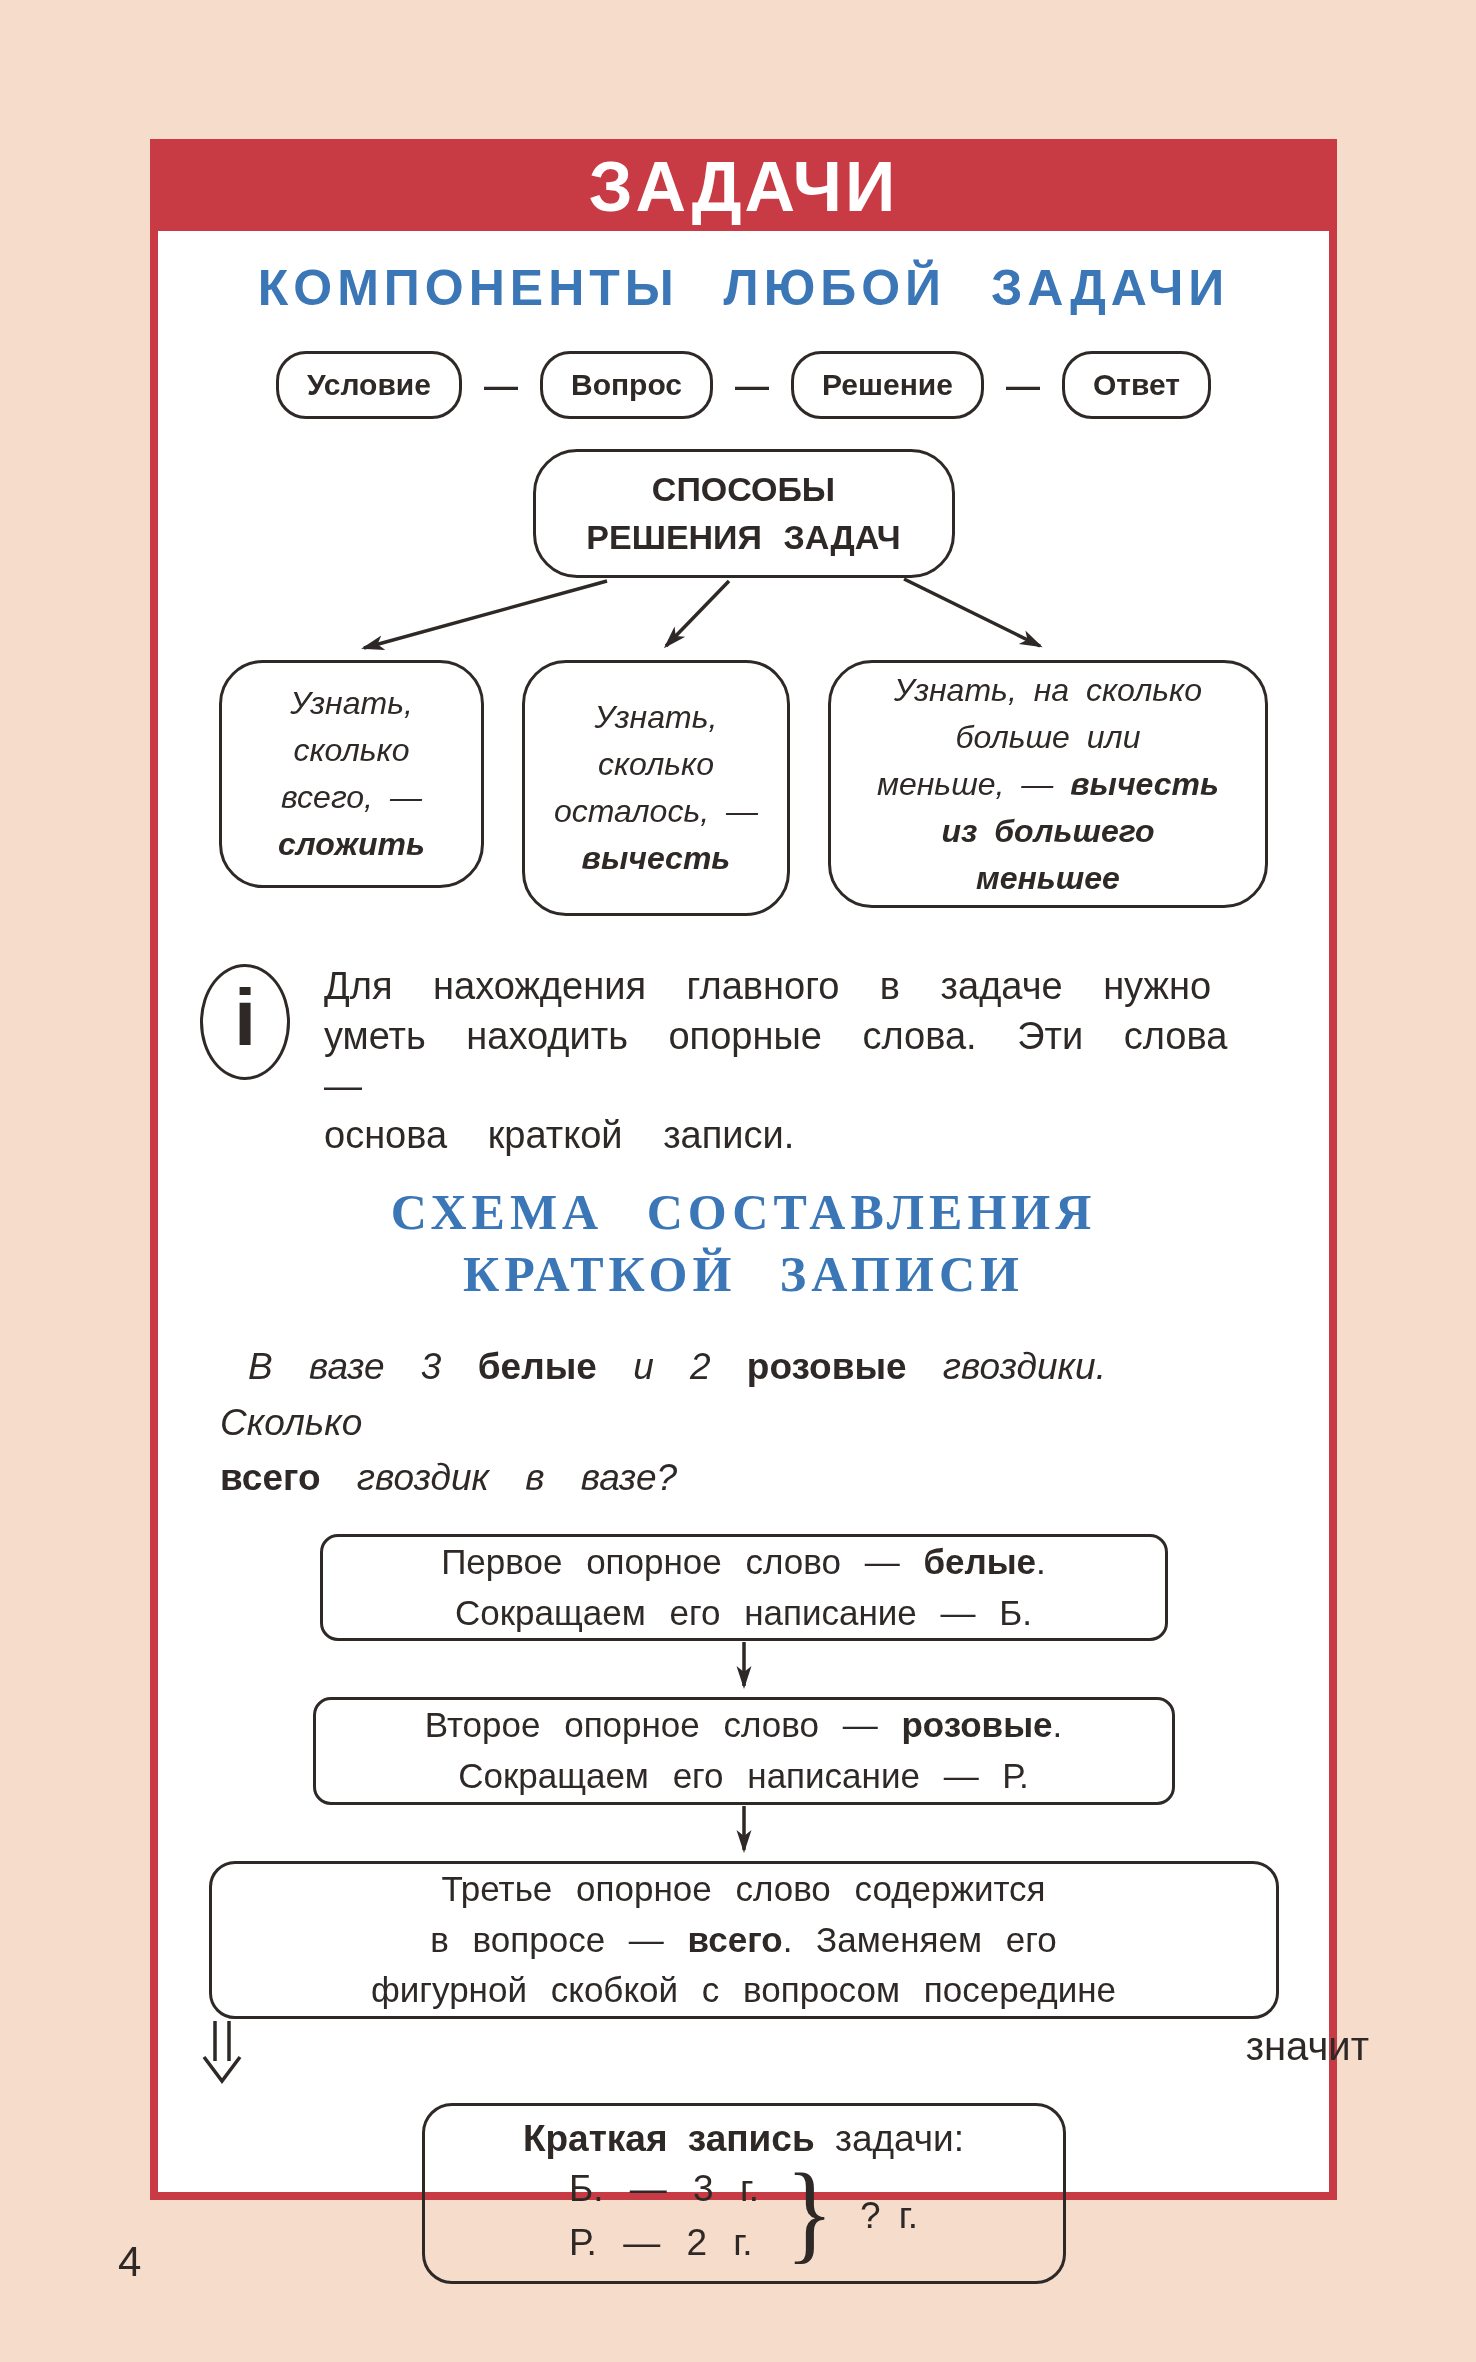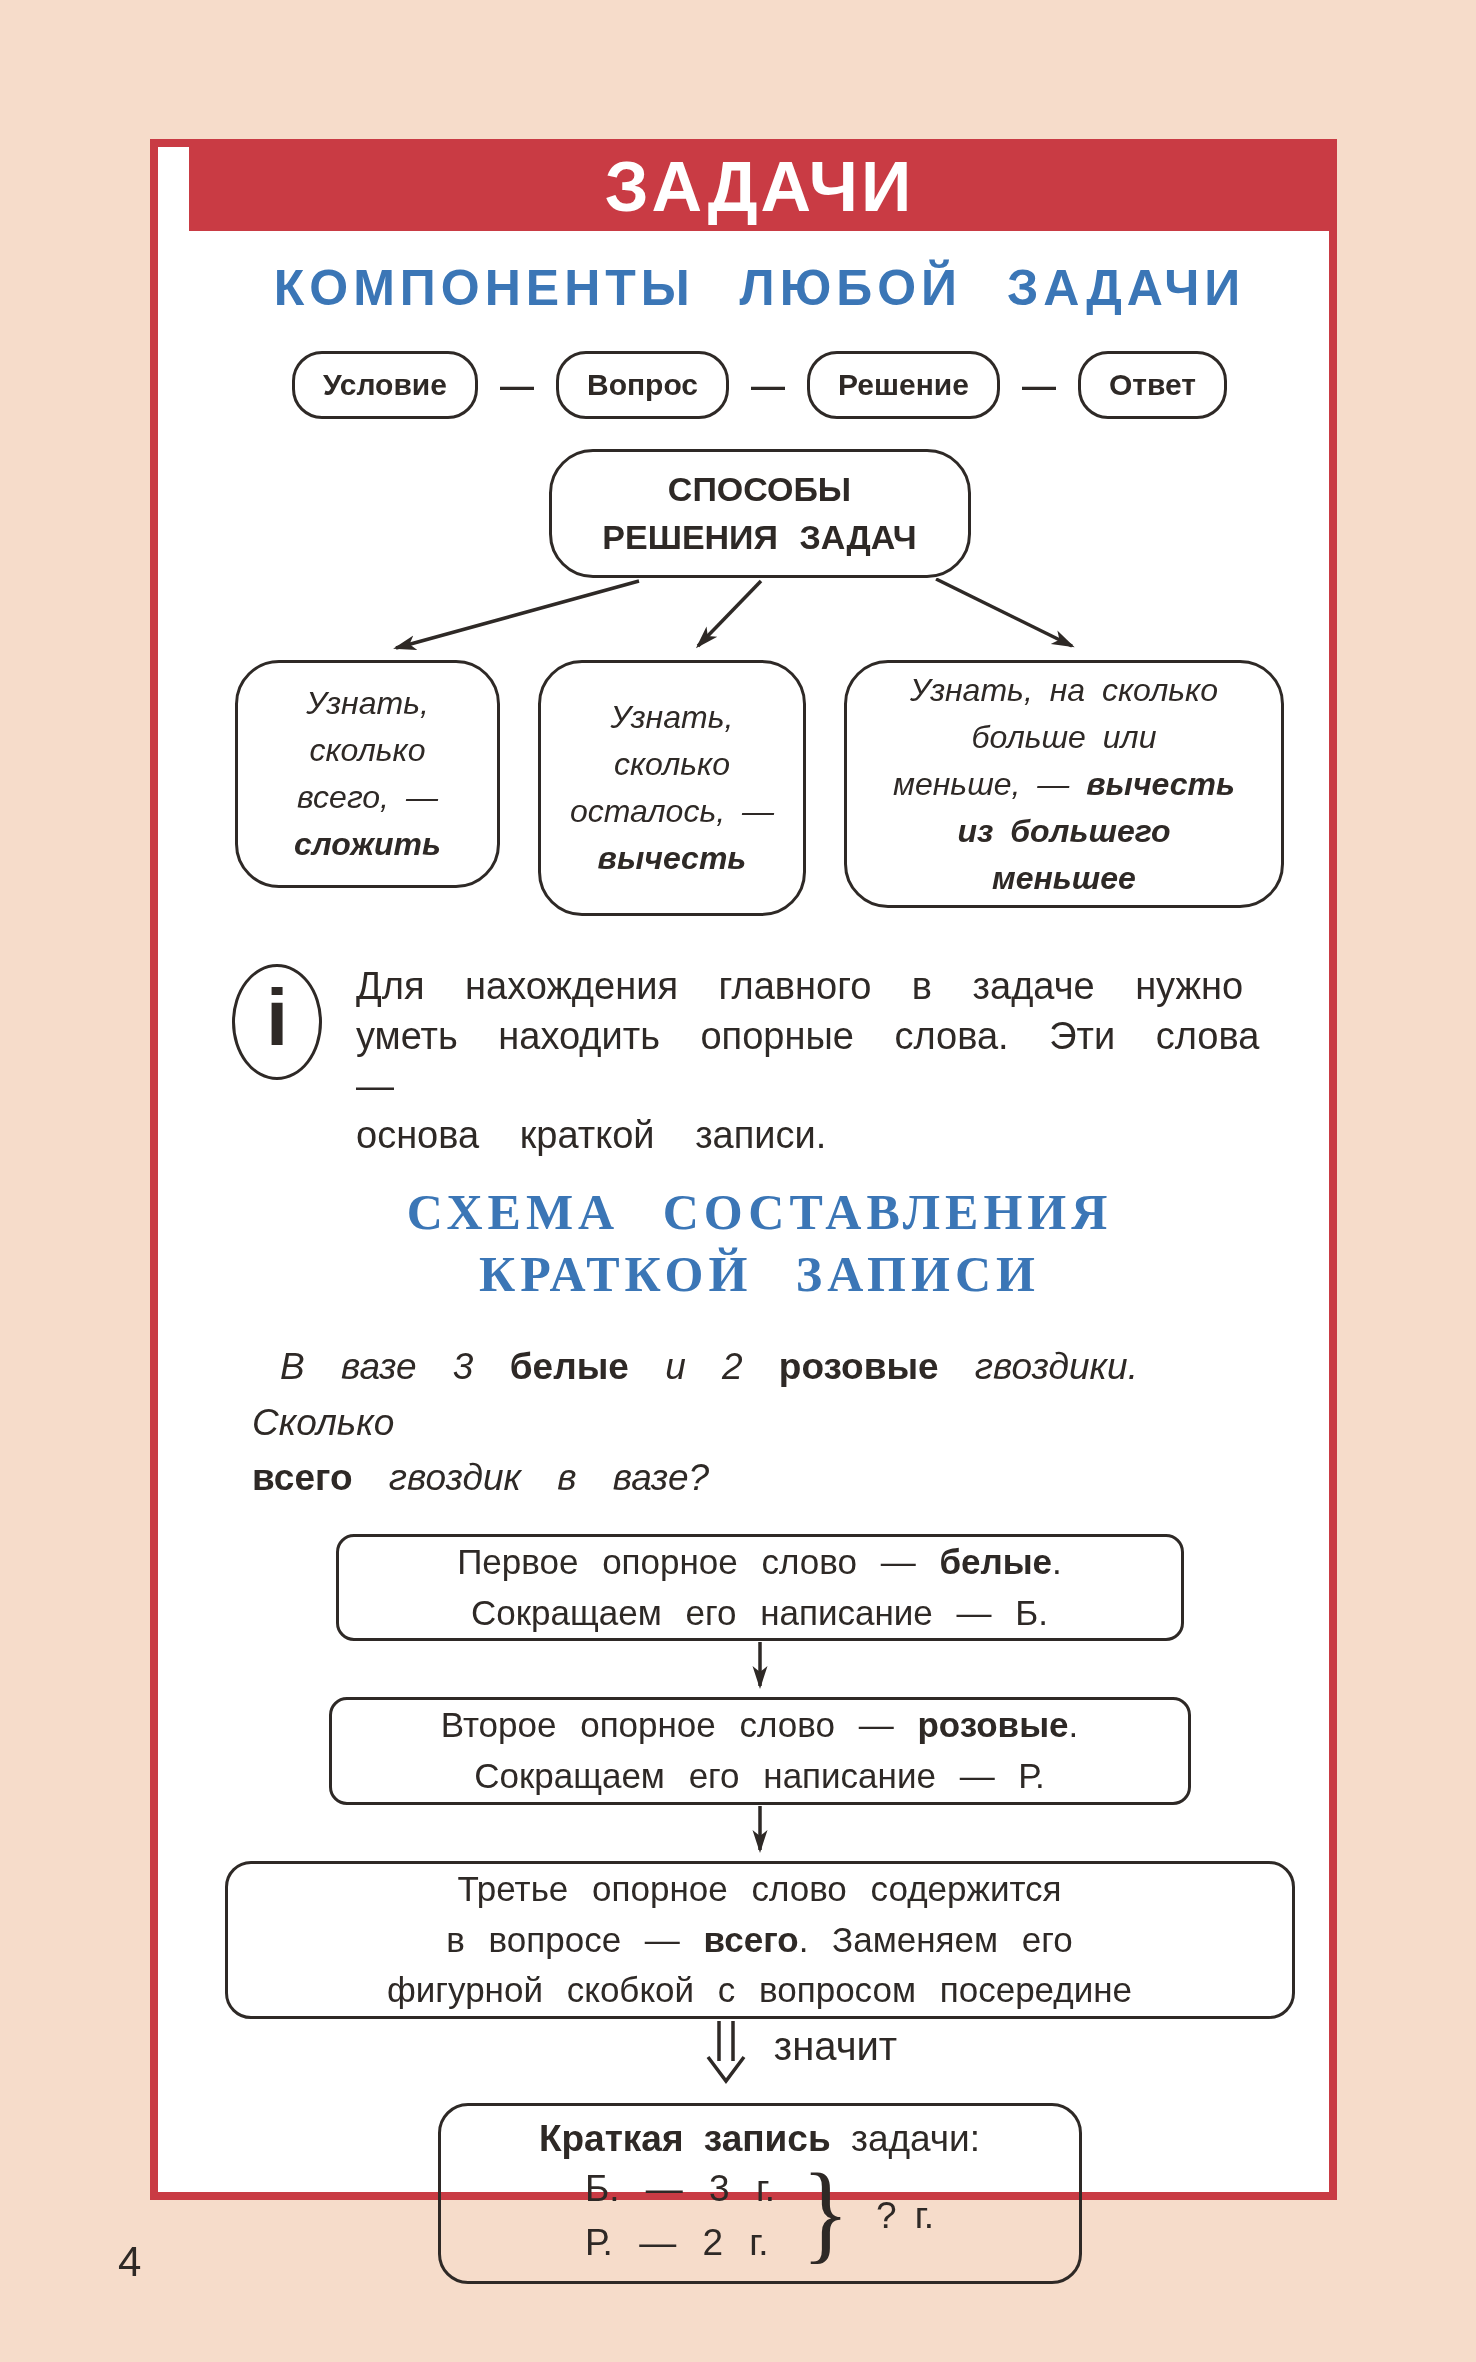--- a/index.html
+++ b/index.html
@@ -17,21 +17,20 @@
     font-family:"Liberation Sans","DejaVu Sans",sans-serif;
     color:var(--ink);
   }
   .page{position:relative;width:1476px;height:2362px;overflow:hidden;}
 
   .card{
     position:absolute;left:150px;top:139px;
     width:1187px;height:2061px;
     background:var(--card-bg);
     border:8px solid var(--accent-red);
-    padding-left:32px;
   }
   .card-header{
     height:85px;margin:-1px -1px 0;
     background:var(--accent-red);
     display:flex;align-items:center;justify-content:center;
   }
   .card-title{
     margin:0;color:#ffffff;font-size:70px;font-weight:bold;
     letter-spacing:3px;line-height:1;padding-bottom:4px;
   }
@@ -100,21 +99,21 @@
     text-align:center;display:flex;align-items:center;justify-content:center;
   }
   .step-text{white-space:pre-line;font-size:35px;line-height:1.45;word-spacing:14px;}
   .step-a{margin-top:28px;width:848px;min-height:106px;}
   .step-b{width:862px;min-height:106px;}
   .step-c{width:1070px;min-height:145px;border-radius:26px;}
 
   .down-arrow{display:block;margin:1px auto;}
 
   .conclusion-row{
-    margin-top:2px;display:flex;justify-content:center;align-items:center;
+    margin-top:2px;display:flex;justify-content:space-between;align-items:center;
     gap:24px;transform:translateX(40px);
   }
   .conclusion-label{font-size:40px;padding-bottom:16px;}
 
   .result-box{
     margin:16px auto;width:644px;
     border:3.5px solid var(--ink);border-radius:30px;
     padding:12px 0 12px;
   }
   .result-title{margin:0;text-align:center;font-size:37px;word-spacing:10px;}

